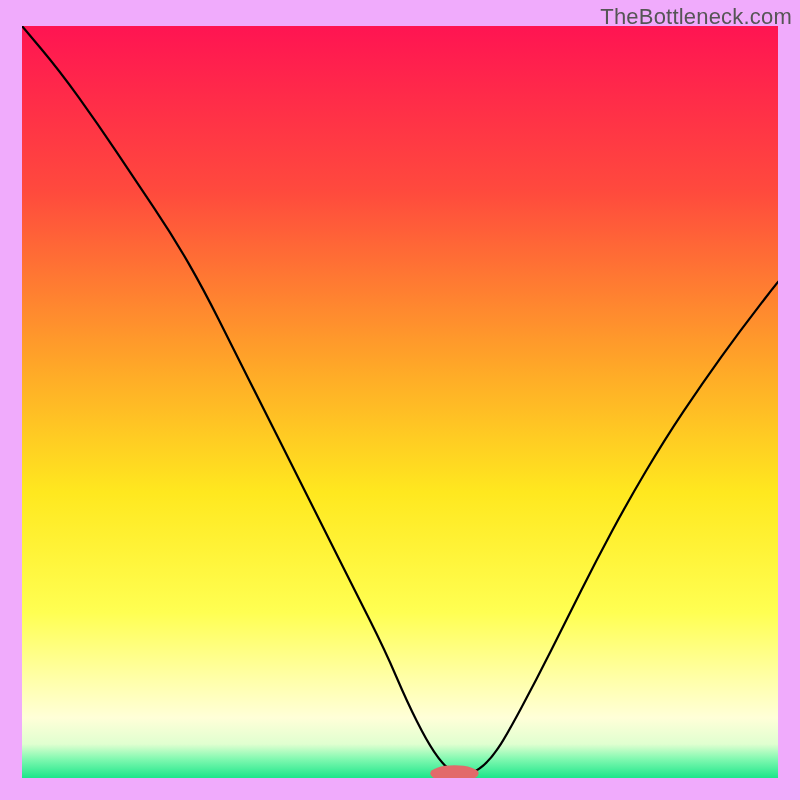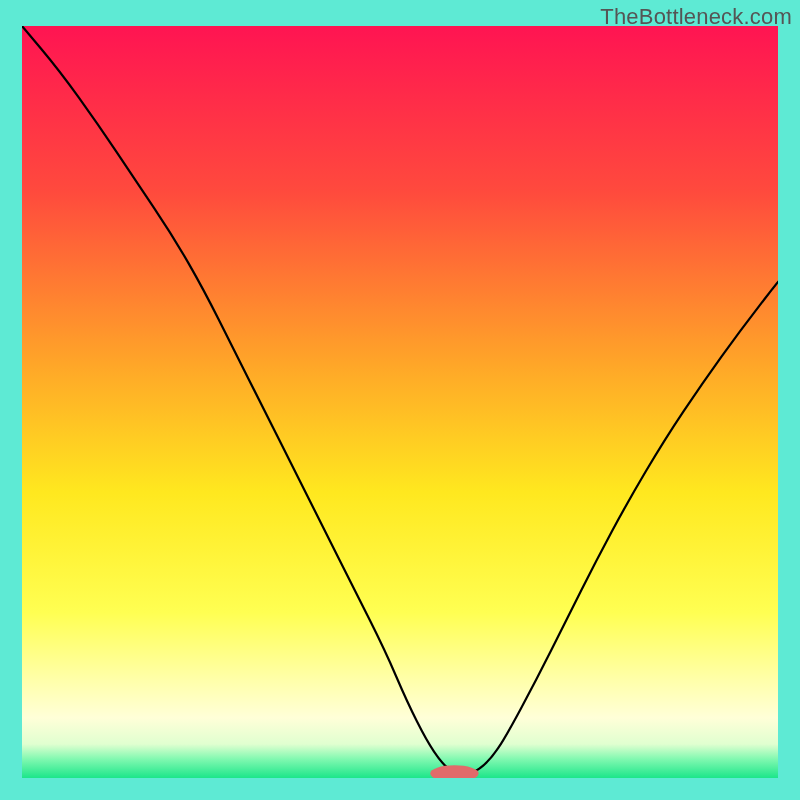--- a/index.html
+++ b/index.html
@@ -8,21 +8,21 @@
     width: 800px;
     height: 800px;
     overflow: hidden;
     background: #000;
     font-family: Arial, Helvetica, sans-serif;
   }
   .frame {
     position: relative;
     width: 800px;
     height: 800px;
-    background: #5eead4;
+    background: #f0abfc;
     text-align: right;
   }
   .watermark {
     position: absolute;
     top: 4px;
     right: 8px;
     color: #555;
     font-size: 22px;
     font-weight: 500;
     letter-spacing: 0.2px;

